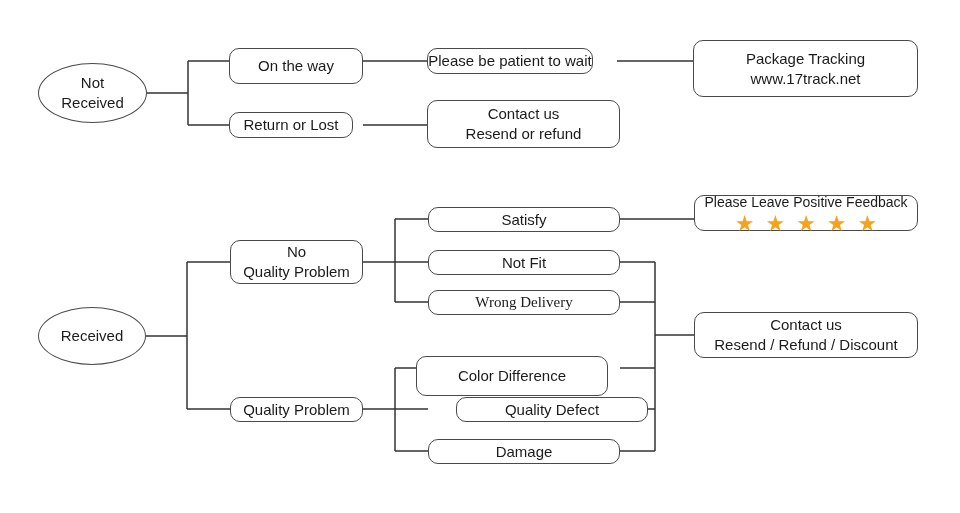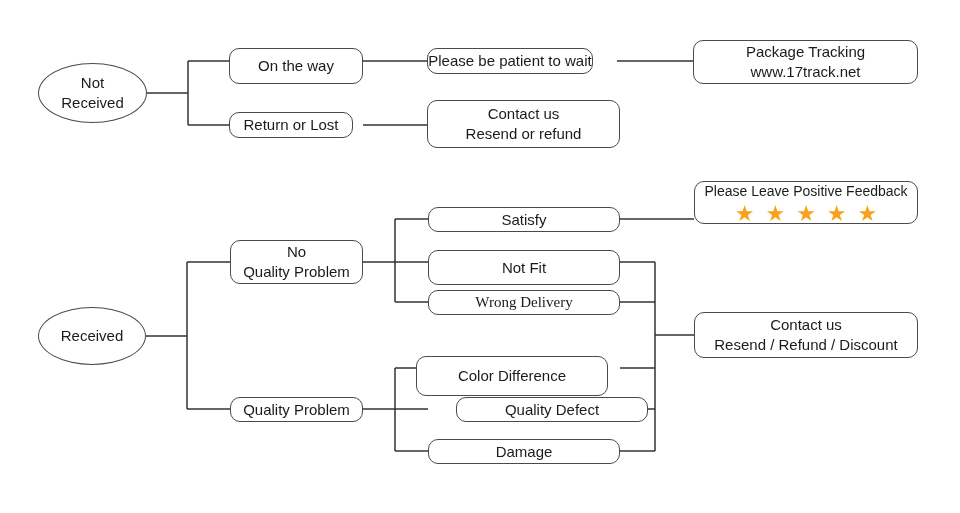--- a/index.html
+++ b/index.html
@@ -97,48 +97,48 @@
     <path d="M655,335 H694"></path>
   </svg>
 
   <div class="node ellipse" style="left:38px; top:63px; width:109px; height:60px;">Not
 Received</div>
 
   <div class="node rounded" style="left:229px; top:48px; width:134px; height:36px;">On the way</div>
 
   <div class="node rounded" style="left:427px; top:48px; width:166px; height:26px;">Please be patient to wait</div>
 
-  <div class="node rounded" style="left:693px; top:40px; width:225px; height:44px;">Package Tracking
+  <div class="node rounded" style="left:693px; top:40px; width:225px; height:57px;">Package Tracking
 www.17track.net</div>
 
   <div class="node rounded" style="left:229px; top:112px; width:124px; height:26px;">Return or Lost</div>
 
   <div class="node rounded" style="left:427px; top:100px; width:193px; height:48px;">Contact us
 Resend or refund</div>
 
   <div class="node ellipse" style="left:38px; top:307px; width:108px; height:58px;">Received</div>
 
   <div class="node rounded" style="left:230px; top:240px; width:133px; height:44px;">No
 Quality Problem</div>
 
   <div class="node rounded" style="left:230px; top:397px; width:133px; height:25px;">Quality Problem</div>
 
   <div class="node rounded" style="left:428px; top:207px; width:192px; height:25px;">Satisfy</div>
 
-  <div class="node rounded" style="left:428px; top:250px; width:192px; height:35px;">Not Fit</div>
+  <div class="node rounded" style="left:428px; top:250px; width:192px; height:25px;">Not Fit</div>
 
   <div class="node rounded" style="left:428px; top:290px; width:192px; height:25px;font-family:Liberation Serif, serif;">Wrong Delivery</div>
 
   <div class="node rounded" style="left:416px; top:356px; width:192px; height:40px;text-align:right;">Color Difference</div>
 
   <div class="node rounded" style="left:428px; top:397px; width:192px; height:25px;margin-left:28px;">Quality Defect</div>
 
   <div class="node rounded" style="left:428px; top:439px; width:192px; height:25px;">Damage</div>
 
-  <div class="node rounded feedback" style="left:694px; top:181px; width:224px; height:43px;">
+  <div class="node rounded feedback" style="left:694px; top:195px; width:224px; height:36px;">
     <div class="fb-label">Please Leave Positive Feedback</div>
     <div class="fb-stars">★★★★★</div>
   </div>
 
   <div class="node rounded" style="left:694px; top:312px; width:224px; height:46px;">Contact us
 Resend / Refund / Discount</div>
 
 </div>
 
 </body></html>

